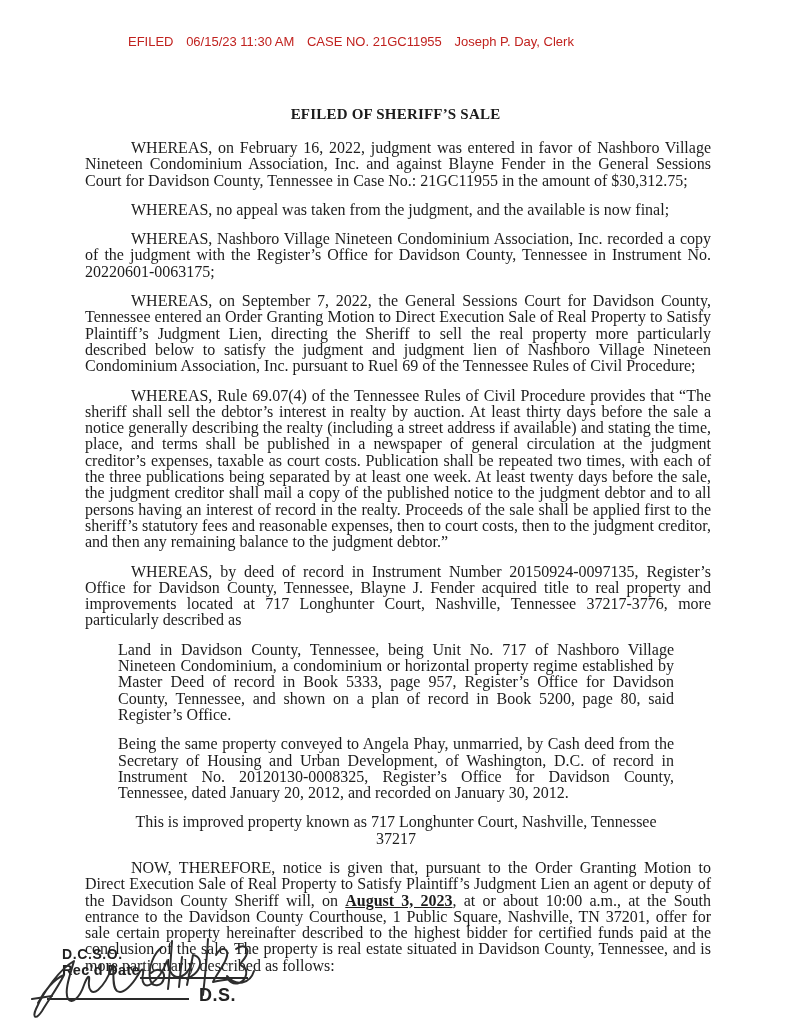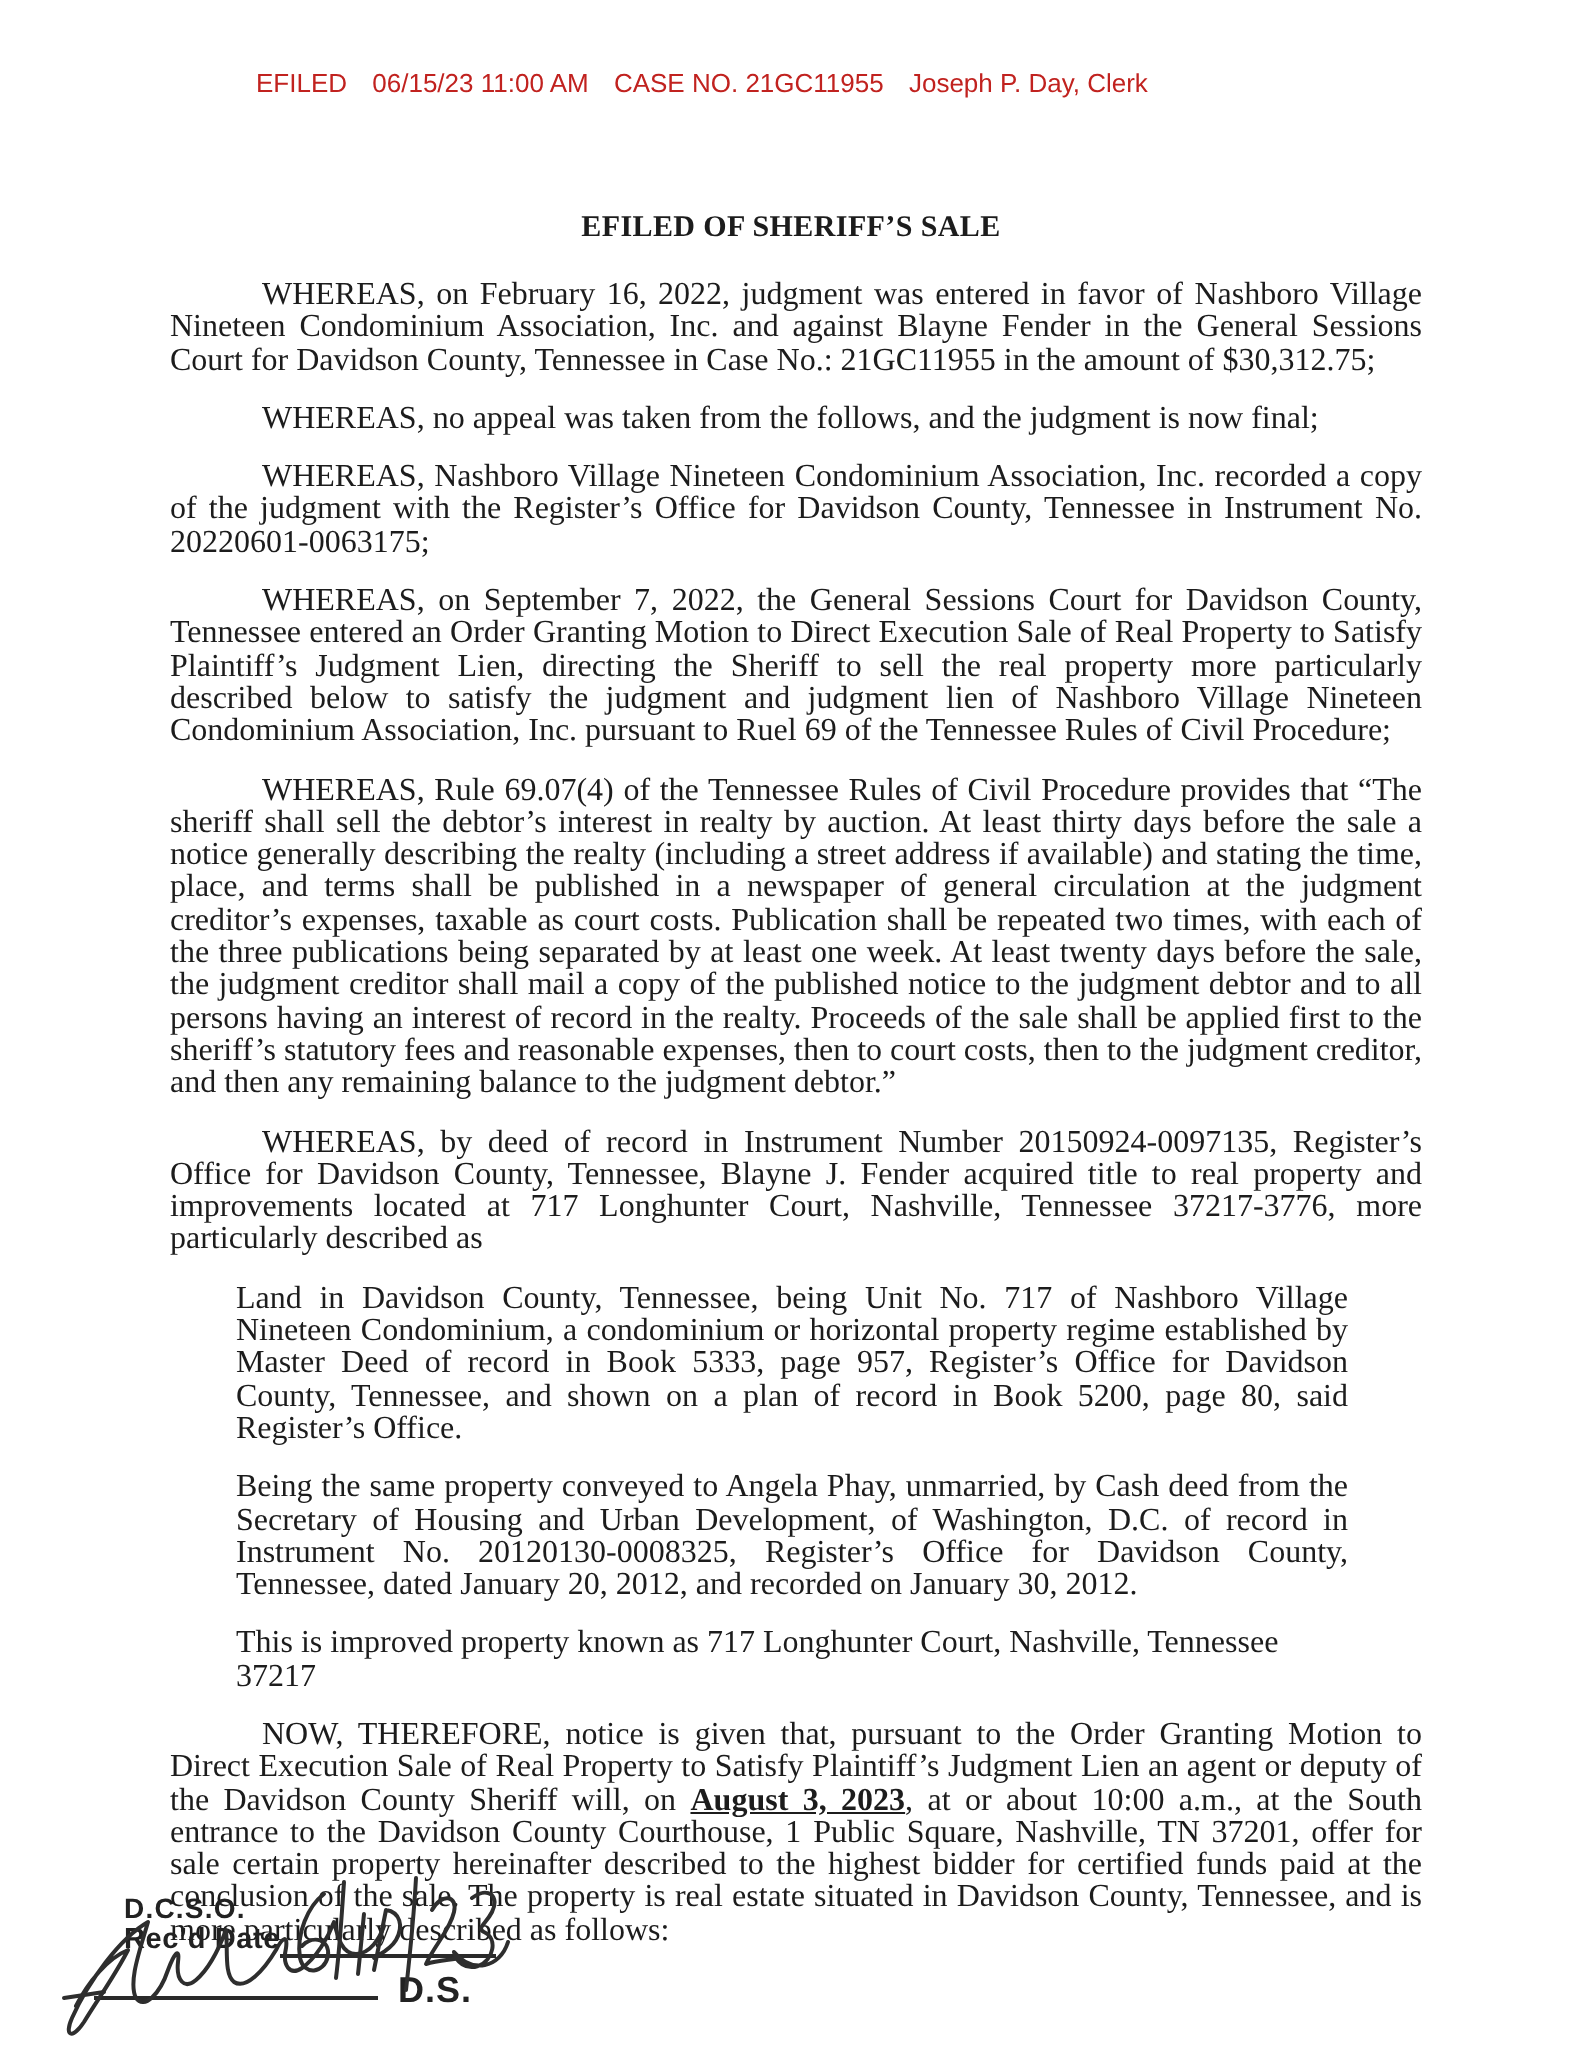--- a/index.html
+++ b/index.html
@@ -30,21 +30,21 @@
     position:absolute;left:85px;top:123px;width:626px;
   }
   .body p{
     margin:0 0 13px 0;
     font-size:16px;line-height:16.3px;
     text-align:justify;
   }
   .body p.first{margin-top:17px;}
   .body p.whereas{text-indent:46px;}
   .body p.indented{margin-left:33px;margin-right:37px;}
-  .body p.single{text-align:left;}
+  .body p.single{text-align:center;}
   .emph{font-weight:bold;text-decoration:underline;}
   
   .stamp{
     position:absolute;left:0;top:0;width:100%;height:100%;
     font-family:"Liberation Sans", sans-serif;
     font-weight:bold;color:#222;
     pointer-events:none;
   }
   .dcso{position:absolute;left:62px;top:946px;font-size:14px;letter-spacing:.6px;}
   .recd{position:absolute;left:62px;top:962px;font-size:14.5px;letter-spacing:.3px;}
@@ -54,30 +54,30 @@
   .ink{position:absolute;left:30px;top:935px;}
   .ink path{fill:none;stroke:#2e2e2e;stroke-width:2;stroke-linecap:round;stroke-linejoin:round;}
 </style>
 </head>
 <body>
 
 <div class="page">
 
   <div class="efiled">
     <span>EFILED</span>
-    <span>06/15/23 11:00 AM</span>
+    <span>06/15/23 11:30 AM</span>
     <span>CASE NO. 21GC11955</span>
     <span>Joseph P. Day, Clerk</span>
   </div>
 
   <div class="title">EFILED OF SHERIFF’S SALE</div>
 
   <div class="body">
     <p class="whereas first">WHEREAS, on February 16, 2022, judgment was entered in favor of Nashboro Village Nineteen Condominium Association, Inc. and against Blayne Fender in the General Sessions Court for Davidson County, Tennessee in Case No.: 21GC11955 in the amount of $30,312.75;</p>
-    <p class="whereas">WHEREAS, no appeal was taken from the follows, and the judgment is now final;</p>
+    <p class="whereas">WHEREAS, no appeal was taken from the judgment, and the available is now final;</p>
     <p class="whereas">WHEREAS, Nashboro Village Nineteen Condominium Association, Inc. recorded a copy of the judgment with the Register’s Office for Davidson County, Tennessee in Instrument No. 20220601-0063175;</p>
     <p class="whereas">WHEREAS, on September 7, 2022, the General Sessions Court for Davidson County, Tennessee entered an Order Granting Motion to Direct Execution Sale of Real Property to Satisfy Plaintiff’s Judgment Lien, directing the Sheriff to sell the real property more particularly described below to satisfy the judgment and judgment lien of Nashboro Village Nineteen Condominium Association, Inc. pursuant to Ruel 69 of the Tennessee Rules of Civil Procedure;</p>
     <p class="whereas">WHEREAS, Rule 69.07(4) of the Tennessee Rules of Civil Procedure provides that “The sheriff shall sell the debtor’s interest in realty by auction.  At least thirty days before the sale a notice generally describing the realty (including a street address if available) and stating the time, place, and terms shall be published in a newspaper of general circulation at the judgment creditor’s expenses, taxable as court costs.  Publication shall be repeated two times, with each of the three publications being separated by at least one week.  At least twenty days before the sale, the judgment creditor shall mail a copy of the published notice to the judgment debtor and to all persons having an interest of record in the realty.  Proceeds of the sale shall be applied first to the sheriff’s statutory fees and reasonable expenses, then to court costs, then to the judgment creditor, and then any remaining balance to the judgment debtor.”</p>
     <p class="whereas">WHEREAS, by deed of record in Instrument Number 20150924-0097135, Register’s Office for Davidson County, Tennessee, Blayne J. Fender acquired title to real property and improvements located at 717 Longhunter Court, Nashville, Tennessee 37217-3776, more particularly described as</p>
     <p class="indented">Land in Davidson County, Tennessee, being Unit No. 717 of Nashboro Village Nineteen Condominium, a condominium or horizontal property regime established by Master Deed of record in Book 5333, page 957, Register’s Office for Davidson County, Tennessee, and shown on a plan of record in Book 5200, page 80, said Register’s Office.</p>
     <p class="indented">Being the same property conveyed to Angela Phay, unmarried, by Cash deed from the Secretary of Housing and Urban Development, of Washington, D.C. of record in Instrument No. 20120130-0008325, Register’s Office for Davidson County, Tennessee, dated January 20, 2012, and recorded on January 30, 2012.</p>
     <p class="indented single">This is improved property known as 717 Longhunter Court, Nashville, Tennessee 37217</p>
     <p class="whereas"><span>NOW, THEREFORE, notice is given that, pursuant to the Order Granting Motion to Direct Execution Sale of Real Property to Satisfy Plaintiff’s Judgment Lien an agent or deputy of the Davidson County Sheriff will, on </span><span class="emph">August 3, 2023</span><span>, at or about 10:00 a.m., at the South entrance to the Davidson County Courthouse, 1 Public Square, Nashville, TN 37201, offer for sale certain property hereinafter described to the highest bidder for certified funds paid at the conclusion of the sale.  The property is real estate situated in Davidson County, Tennessee, and is more particularly described as follows:</span></p>
   </div>
 

